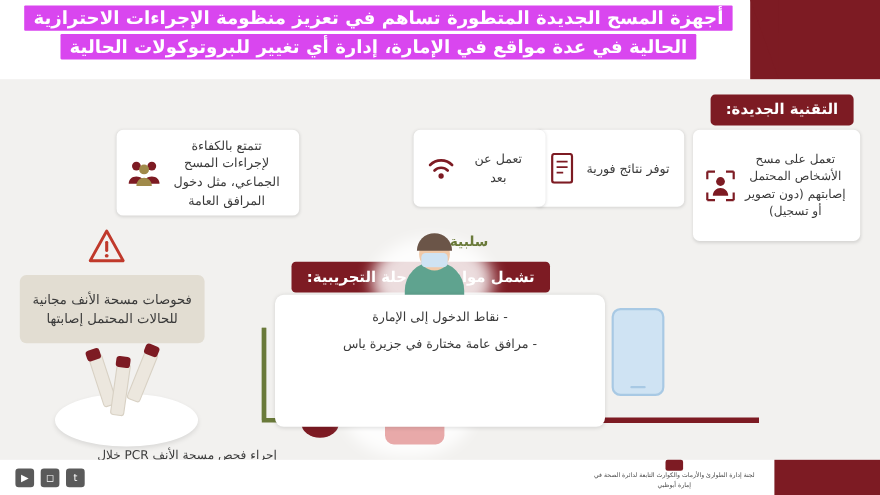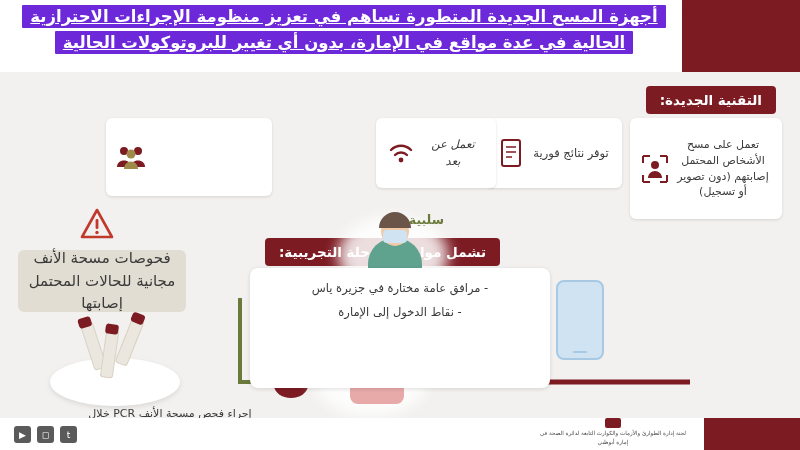--- a/index.html
+++ b/index.html
@@ -25,25 +25,24 @@
     border-top:72px solid #7d1b23;border-left:26px solid transparent;
   }
   .headline{
     position:absolute;right:126px;top:4px;width:660px;
     text-align:center;
     color:#ffffff;
     font-size:16.5px;font-weight:bold;line-height:1.55;
     direction:rtl;
   }
   .headline span.hl{
-    background:#6d28d9;
+    background:#d946ef;
     padding:2px 8px;
     box-decoration-break:clone;-webkit-box-decoration-break:clone;
     border-radius:1px;
-    text-decoration:underline;
   }
 
   
   .pill{
     position:absolute;background:#7d1b23;color:#fff;
     font-size:13.5px;font-weight:bold;border-radius:4px;
     padding:6px 14px;direction:rtl;text-align:center;white-space:nowrap;
   }
   #pill-new-tech{right:24px;top:86px;}
   #pill-pilot{right:300px;top:238px;}
@@ -57,21 +56,21 @@
     padding:0 8px;box-sizing:border-box;direction:rtl;
   }
   .feature .ftxt{
     font-size:11.5px;color:#3b3b3b;line-height:1.45;text-align:center;
     flex:1;padding:0 5px;
   }
   .feature .ficon{width:34px;display:flex;align-items:center;justify-content:center;}
 
   #feat-1{right:18px;width:152px;height:101px;top:118px;}
   #feat-2{right:178px;width:136px;}
-  #feat-3{right:304px;width:120px;font-style:italic;}
+  #feat-3{right:304px;width:120px;}
   #feat-5{right:528px;width:166px;height:78px;top:118px;}
 
   .feature.tall .ftxt{font-size:11px;}
 
   
   .ic{display:block;}
   .ic-wifi{width:26px;height:22px;}
   .ic-doc{width:22px;height:28px;}
   .ic-group{width:30px;height:26px;}
   .ic-scan{width:28px;height:30px;}
@@ -97,21 +96,21 @@
     content:"";position:absolute;left:50%;transform:translateX(-50%);
     bottom:5px;width:14px;height:2px;background:#a8c9e4;border-radius:2px;
   }
 
   
   #free-card{
     position:absolute;right:614px;top:250px;width:168px;height:62px;
     background:#e2ddd2;border-radius:6px;
     display:flex;align-items:center;justify-content:center;
     direction:rtl;text-align:center;
-    font-size:15px;color:#3a3a3a;line-height:1.5;
+    font-size:12px;color:#3a3a3a;line-height:1.5;
     padding:0 10px;box-sizing:border-box;
   }
   #warn-tri{position:absolute;right:686px;top:208px;width:34px;height:32px;}
 
   
   .label-free{
     position:absolute;font-size:12.5px;font-weight:bold;direction:rtl;
   }
   #lbl-negative{right:356px;top:212px;color:#6a7a3a;text-align:right;}
   #lbl-possible{right:432px;top:336px;color:#7d1b23;}
@@ -178,21 +177,21 @@
 </style>
 </head>
 <body>
 
 <div class="stage">
 
   <div class="topbar">
     <div class="leftblock"></div>
     <div class="headline">
       <span class="hl">أجهزة المسح الجديدة المتطورة تساهم في تعزيز منظومة الإجراءات الاحترازية</span><br>
-      <span class="hl">الحالية في عدة مواقع في الإمارة، بدون أي تغيير للبروتوكولات الحالية</span>
+      <span class="hl">الحالية في عدة مواقع في الإمارة، إدارة أي تغيير للبروتوكولات الحالية</span>
     </div>
   </div>
 
   <div class="pill" id="pill-new-tech">التقنية الجديدة:</div>
   <div class="pill" id="pill-pilot">تشمل مواقع المرحلة التجريبية:</div>
 
   <div class="feature tall" id="feat-1">
     <span class="ficon">
       <svg class="ic ic-scan" viewBox="0 0 28 30">
         <path d="M2 2h7M2 2v7M26 2h-7M26 2v7M2 28h7M2 28v-7M26 28h-7M26 28v-7" stroke="#7d1b23" stroke-width="2" fill="none"></path>
@@ -228,20 +227,21 @@
     <span class="ficon">
       <svg class="ic ic-group" viewBox="0 0 30 26">
         <circle cx="8" cy="7" r="4" fill="#7d1b23"></circle>
         <circle cx="22" cy="7" r="4" fill="#7d1b23"></circle>
         <circle cx="15" cy="10" r="4.5" fill="#a08a4a"></circle>
         <path d="M1 23c0-4 3-6.5 7-6.5S15 19 15 23z" fill="#7d1b23"></path>
         <path d="M15 23c0-4 3-6.5 7-6.5S29 19 29 23z" fill="#7d1b23"></path>
         <path d="M8 25c0-4.5 3.2-7.5 7-7.5s7 3 7 7.5z" fill="#a08a4a"></path>
       </svg>
     </span>
+    <span class="ftxt">تتمتع بالكفاءة لإجراءات المسح الجماعي، مثل دخول المرافق العامة</span>
   </div>
 
   <svg class="flow">
     <path d="M690 382 L520 382" stroke="#7d1b23" stroke-width="5" fill="none"></path>
     <path d="M470 382 L432 382" stroke="#7d1b23" stroke-width="5" fill="none"></path>
     <path d="M408 356 C408 300 470 300 470 300 L538 300" stroke="#6a7a3a" stroke-width="4" fill="none"></path>
     <path d="M560 250 L560 382" stroke="#6a7a3a" stroke-width="4" fill="none" opacity="0"></path>
     <path d="M408 250 C408 230 408 240 408 240" stroke="#6a7a3a" stroke-width="4" fill="none" opacity="0"></path>
     <path d="M250 300 L250 382" stroke="#6a7a3a" stroke-width="0" fill="none"></path>
     <path d="M240 298 L240 382" stroke="#6a7a3a" stroke-width="4" fill="none"></path>
@@ -285,22 +285,22 @@
   <div class="glow" id="glow2"></div>
   <div class="avatar" id="av-pos">
     <span class="av-body"></span>
       <span class="av-head"></span>
       <span class="av-hair"></span>
       <span class="av-mask"></span>
   </div>
   <div class="label-free" id="lbl-possible">إصابة محتملة</div>
 
   <div id="pilot-card">
+    <div class="li">- نقاط الدخول إلى الإمارة</div>
     <div class="li">- مرافق عامة مختارة في جزيرة ياس</div>
-    <div class="li">- نقاط الدخول إلى الإمارة</div>
   </div>
   <div id="phone"></div>
 
   <div class="bottombar">
     <div class="accent"></div>
     <div class="social">
       <span class="s">t</span>
       <span class="s">◻</span>
       <span class="s">▶</span>
     </div>

